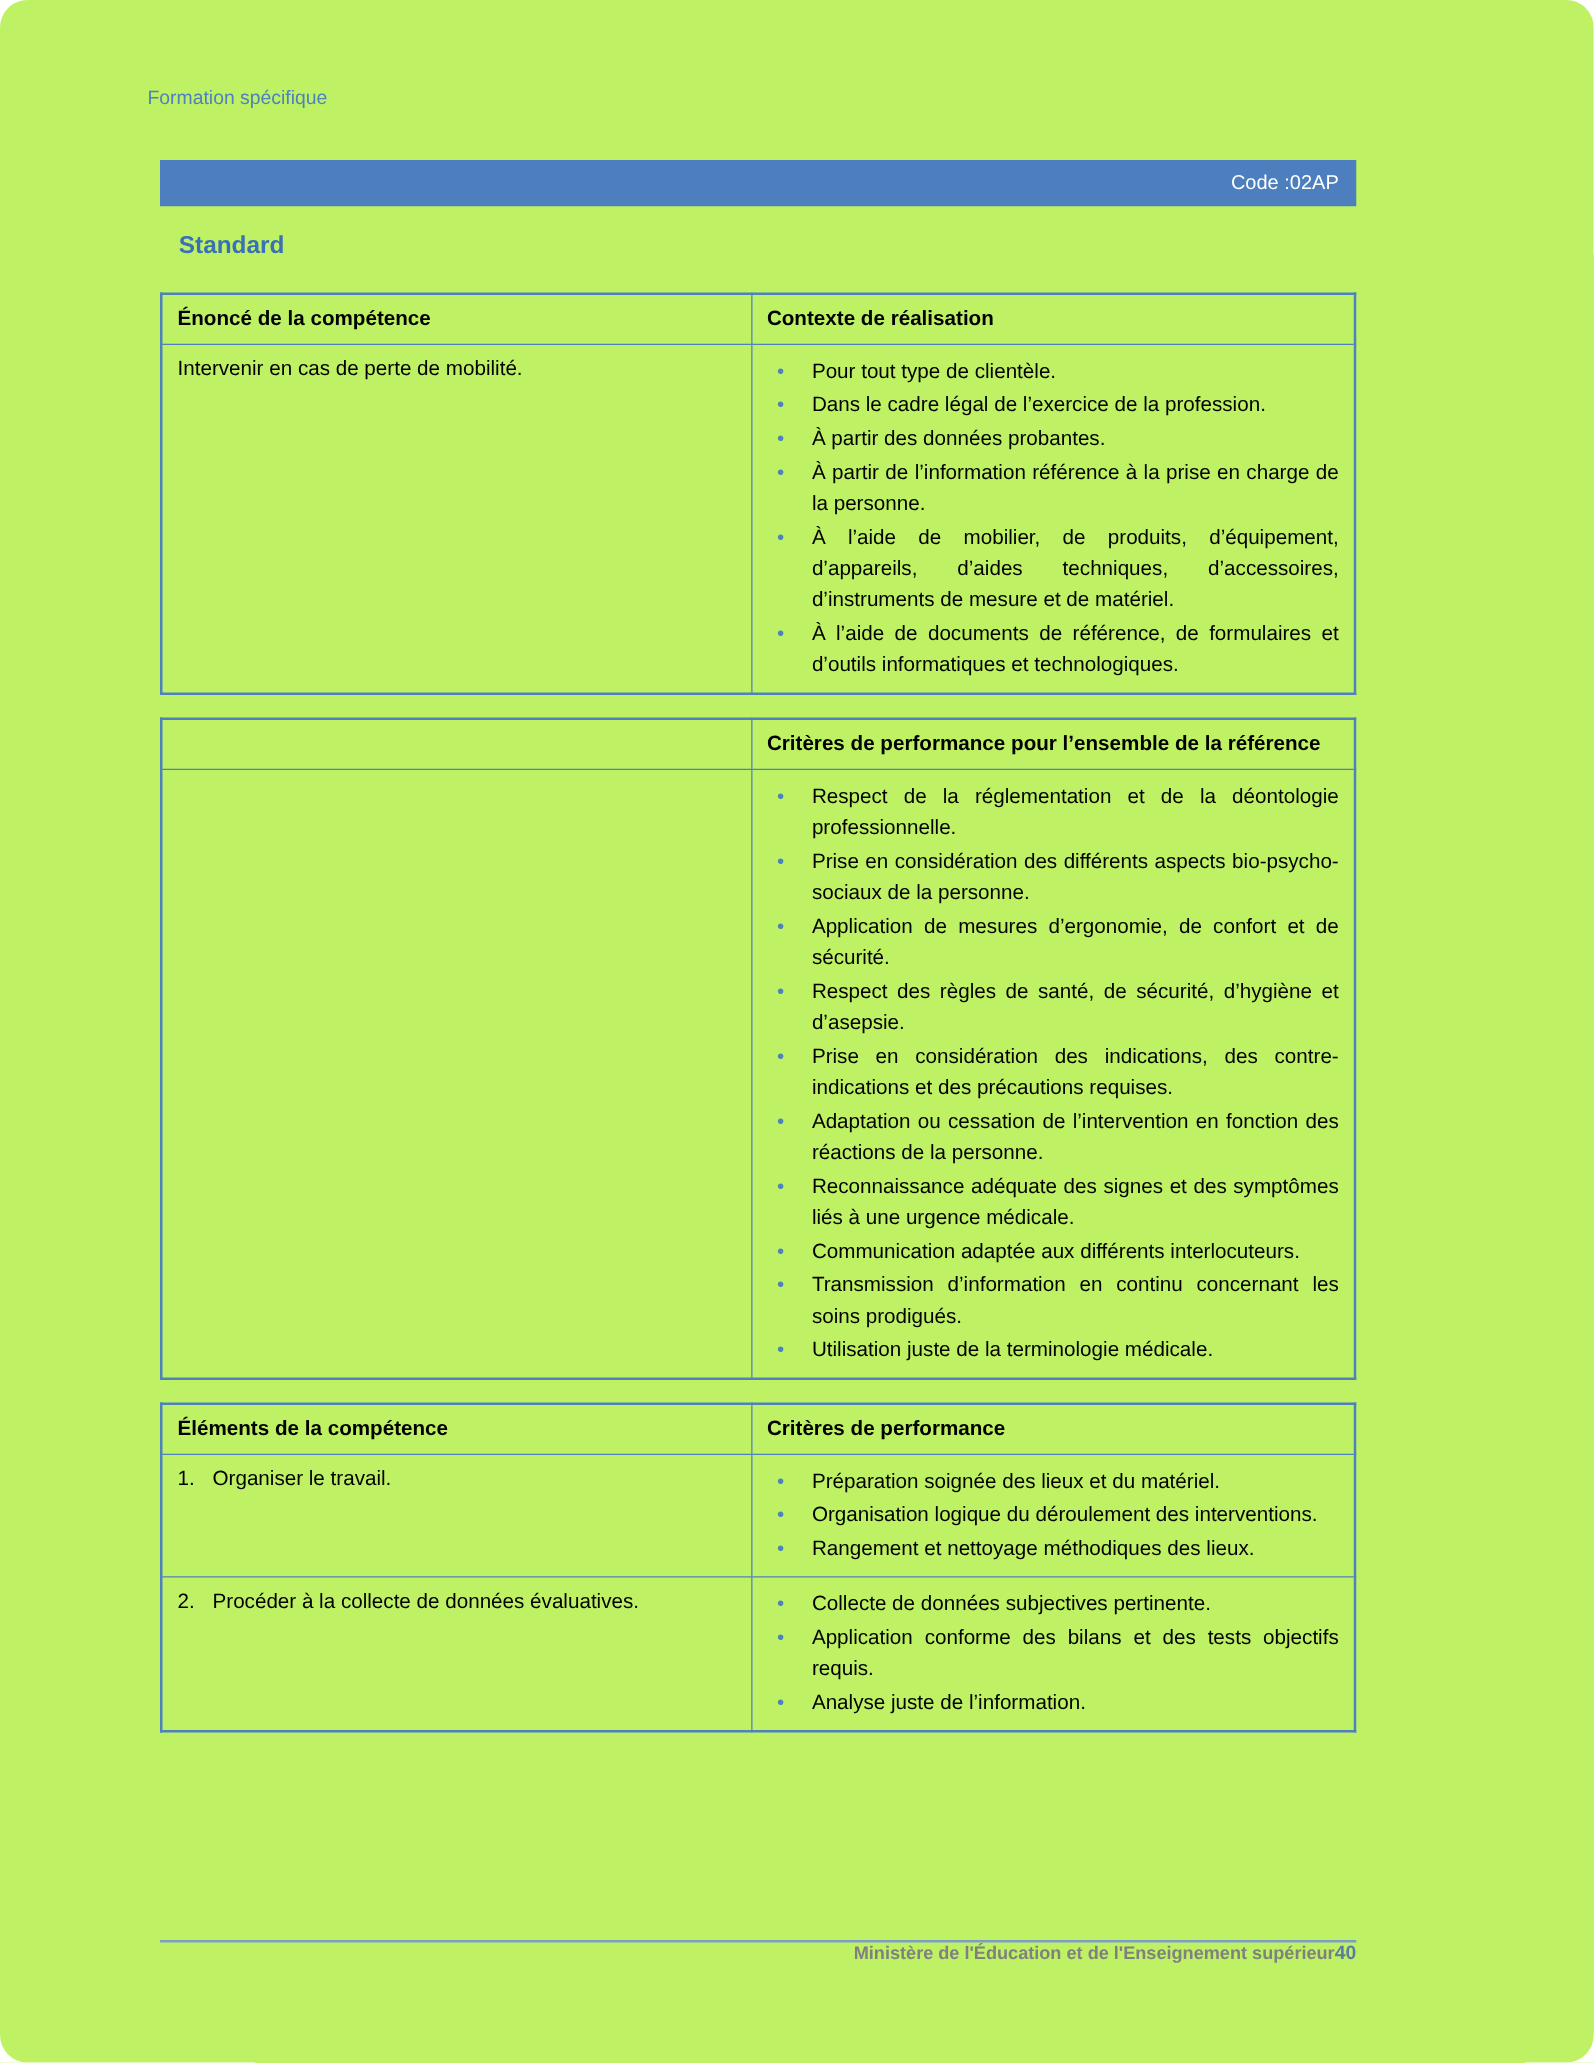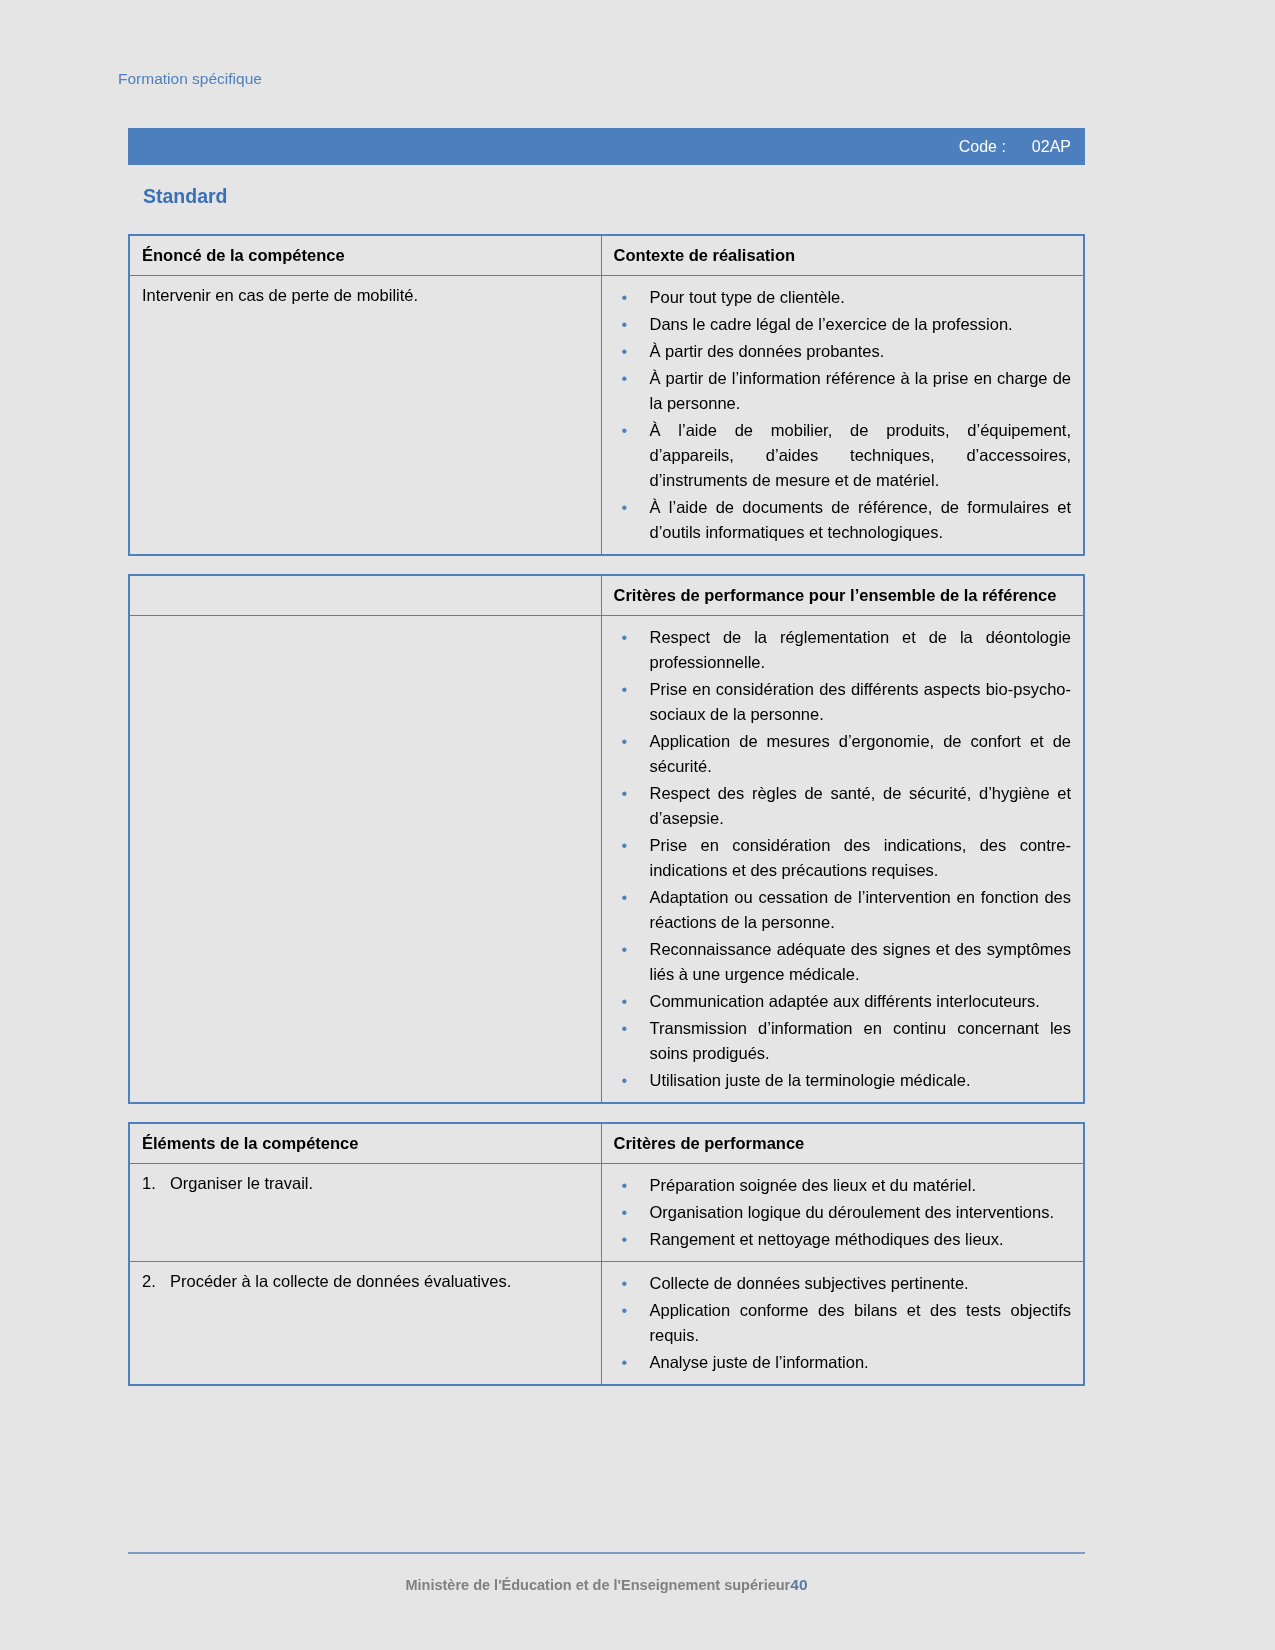--- a/index.html
+++ b/index.html
@@ -2,22 +2,23 @@
 <html><head>
 <meta charset="utf-8">
 <style>
   * { box-sizing: border-box; }
   html, body { margin: 0; padding: 0; background: #ffffff; }
   body { font-family: "Liberation Sans", sans-serif; color: #000; }
   .page {
     position: relative;
     width: 1275px;
     height: 1650px;
-    background: #e5e5e5;
+    background: #bef264;
     overflow: hidden;
+    border-radius: 22px;
   }
   .content {
     position: absolute;
     left: 128px;
     top: 0;
     width: 957px;
   }
   .top-label {
     margin-top: 70px;
     margin-left: -10px;
@@ -29,21 +30,21 @@
     height: 37px;
     background: #4d7ebd;
     color: #ffffff;
     display: flex;
     justify-content: flex-end;
     align-items: center;
     padding-right: 14px;
     font-size: 16px;
     padding-left: 28px;
   }
-  .code-bar .code-value { margin-left: 26px; }
+  .code-bar .code-value { }
   .col-titles {
     display: flex;
     margin-top: 20px;
     font-weight: bold;
     font-size: 19.5px;
     color: #3a70b8;
   }
   .col-titles .ct-left { width: 472px; padding-left: 10px; }
   .col-titles .ct-right { padding-left: 15px; }
   table.comp {
@@ -81,23 +82,23 @@
     left: 8px;
     color: #4f81bd;
   }
   .row-num { display: inline-block; min-width: 28px; }
   .footer {
     position: absolute;
     left: 128px;
     top: 1552px;
     width: 957px;
     border-top: 2px solid #7c9cc4;
-    padding-top: 22px;
+    padding-top: 0;
     display: flex;
-    justify-content: center;
+    justify-content: flex-end;
     align-items: baseline;
   }
   .footer .ministry {
     font-weight: bold;
     font-size: 14.5px;
     color: #808080;
   }
   .footer .pagenum {
     font-weight: bold;
     font-size: 15.5px;

